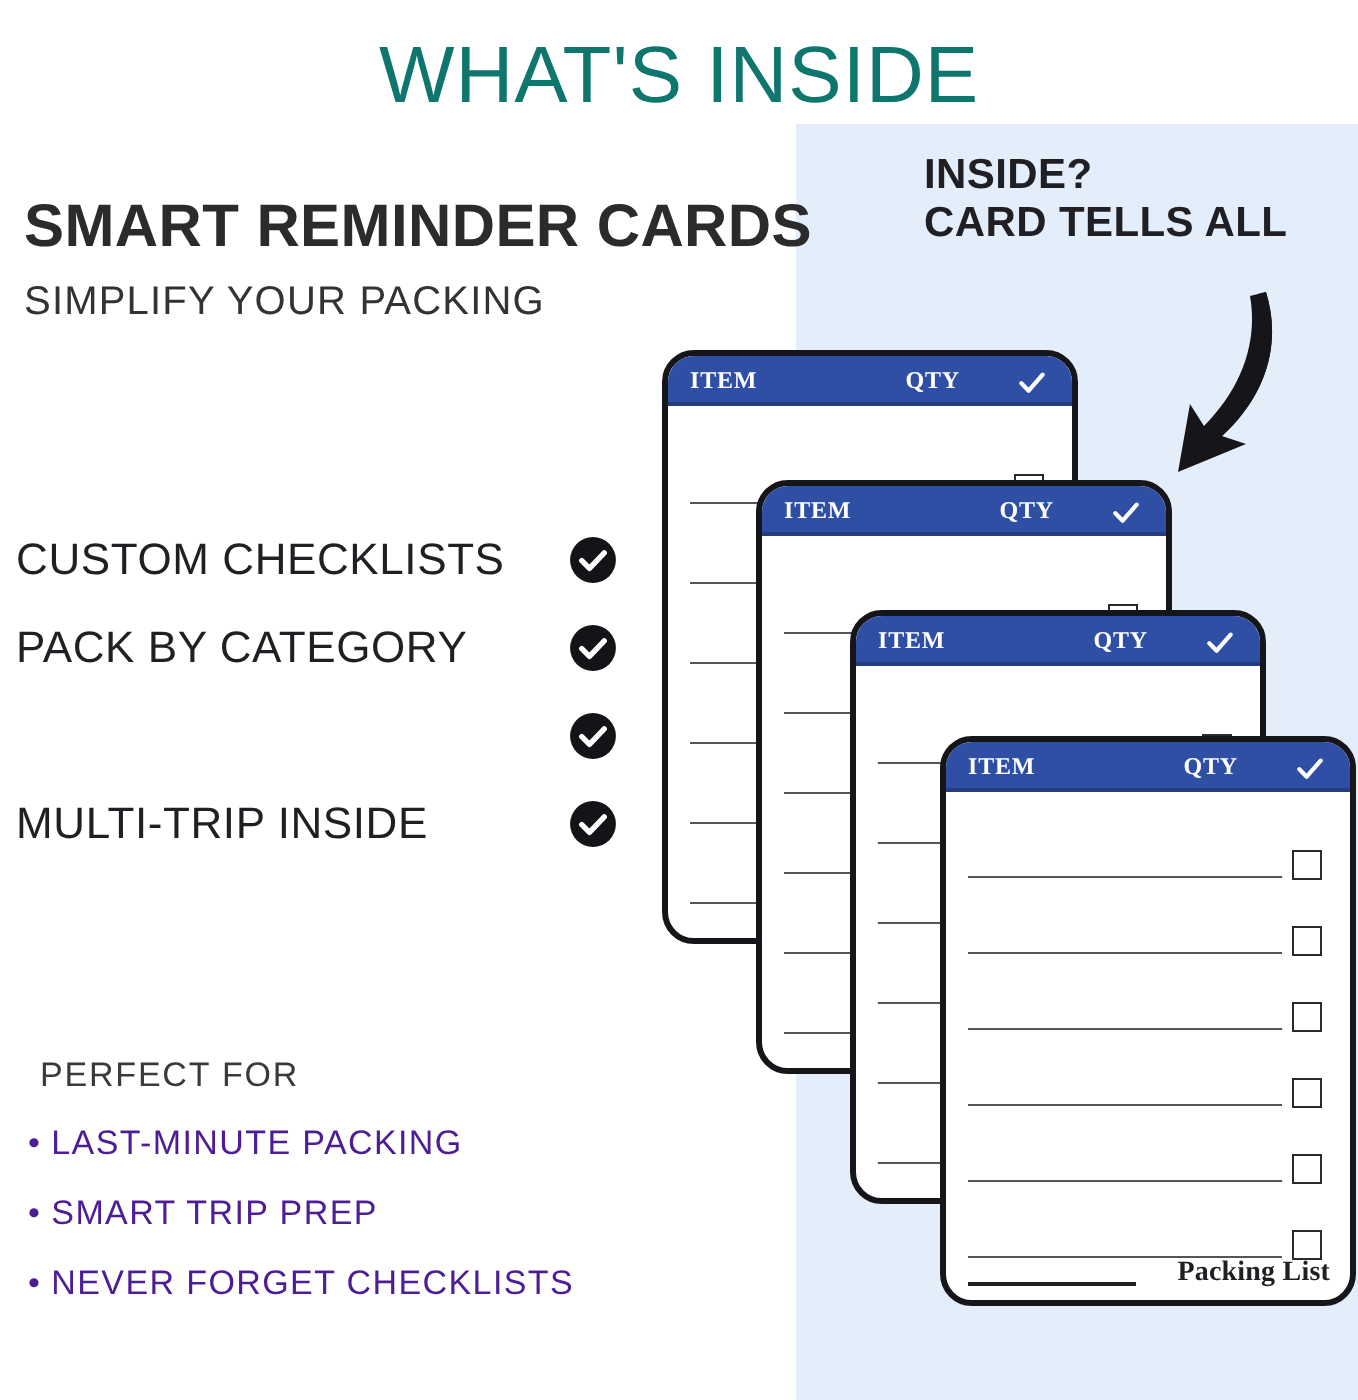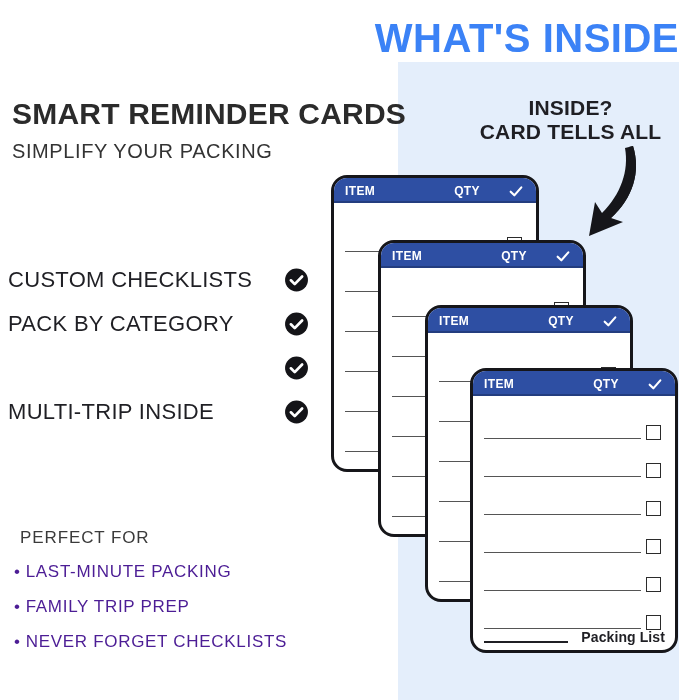--- a/index.html
+++ b/index.html
@@ -26,25 +26,25 @@
     height: 638px;
     background: #e4eefb;
   }
 
   
   .main-title {
     position: absolute;
     left: 0;
     top: 16px;
     width: 679px;
-    text-align: right;
+    text-align: center;
     font-size: 40px;
-    font-weight: 700;
+    font-weight: 400;
     letter-spacing: 0.5px;
-    color: #3b82f6;
+    color: #0f766e;
     font-family: "Liberation Sans", sans-serif;
   }
   .subtitle {
     position: absolute;
     left: 12px;
     top: 97px;
     font-size: 30px;
     font-weight: 700;
     letter-spacing: 0.2px;
     color: #2b2b2b;
@@ -57,23 +57,23 @@
     font-weight: 400;
     letter-spacing: 0.6px;
     color: #333333;
     text-align: right;
   }
 
   
   .callout {
     position: absolute;
     left: 462px;
-    top: 96px;
+    top: 76px;
     width: 217px;
-    text-align: center;
+    text-align: left;
     color: #1f1f24;
     font-size: 21px;
     font-weight: 700;
     line-height: 1.12;
     letter-spacing: 0.2px;
   }
   .callout-line { display: block; white-space: nowrap; }
 
   .callout-arrow {
     position: absolute;
@@ -137,20 +137,21 @@
   }
   .perfect-bullet { margin-right: 5px; }
 
   
   .card-stack {
     position: absolute;
     left: 0;
     top: 0;
     width: 679px;
     height: 700px;
+    font-family: Liberation Serif, serif;
   }
   .card {
     position: absolute;
     width: 208px;
     box-sizing: border-box;
     background: #ffffff;
     border: 3px solid #16161a;
     border-radius: 16px;
     overflow: hidden;
   }
@@ -286,21 +287,21 @@
     </div>
 
   </div>
 
   <div class="perfect-block">
     <div class="perfect-title">PERFECT FOR</div>
     <div class="perfect-item">
       <span class="perfect-bullet">•</span><span>LAST-MINUTE PACKING</span>
     </div>
     <div class="perfect-item">
-      <span class="perfect-bullet">•</span><span>FAMILY TRIP PREP</span>
+      <span class="perfect-bullet">•</span><span>SMART TRIP PREP</span>
     </div>
     <div class="perfect-item">
       <span class="perfect-bullet">•</span><span>NEVER FORGET CHECKLISTS</span>
     </div>
   </div>
 
   <div class="card-stack">
 
     <div class="card card-1">
       <div class="card-header">

